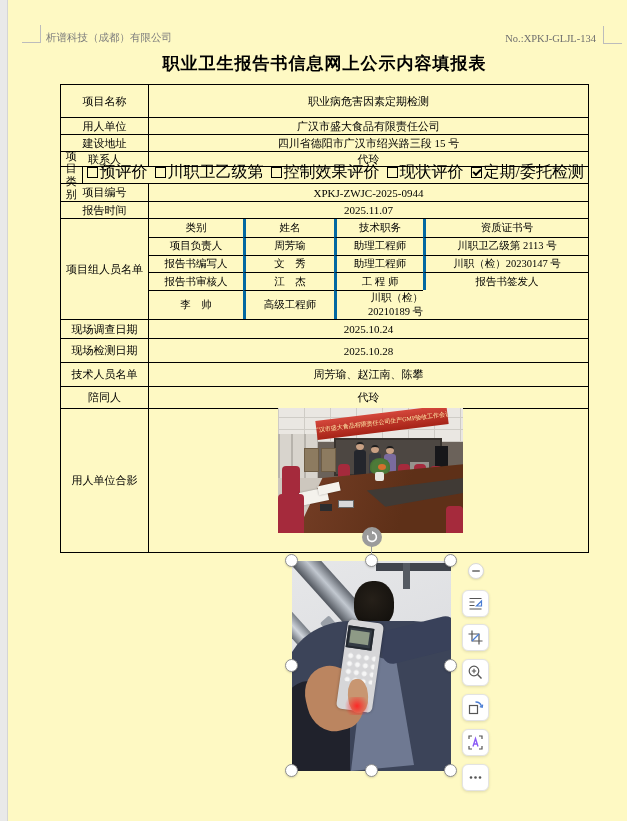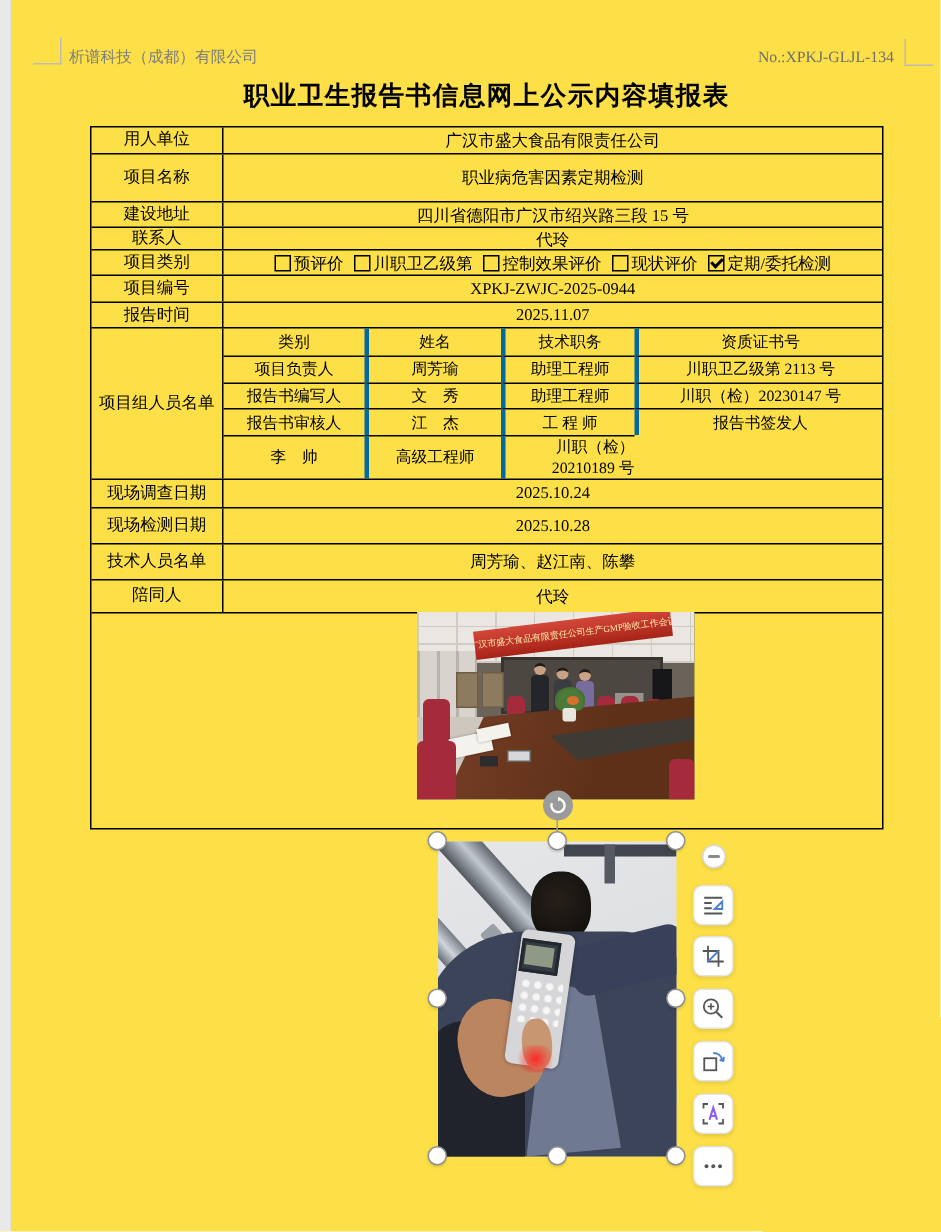--- a/index.html
+++ b/index.html
@@ -1,16 +1,16 @@
 <!DOCTYPE html>
 <html><head>
 <meta charset="utf-8">
 <style>
   html,body{margin:0;padding:0;background:#fff;}
-  .canvas{position:relative;width:627px;height:821px;background:#fde047;overflow:hidden;
+  .canvas{position:relative;width:627px;height:821px;background:#fef9c3;overflow:hidden;
           font-family:"Liberation Serif","DejaVu Serif",serif;color:#000;}
   .gutter{position:absolute;left:0;top:0;width:7px;height:821px;background:#e9e9e9;border-right:1px solid #d5d5d5;}
 
   
   .crop{position:absolute;}
   #crop-tl{left:22px;top:25px;width:18px;height:17px;border-right:1px solid #bcbcbc;border-bottom:1px solid #bcbcbc;}
   #crop-tr{left:603px;top:26px;width:18px;height:17px;border-left:1px solid #bcbcbc;border-bottom:1px solid #bcbcbc;}
   .company{position:absolute;left:46px;top:31px;font-size:10.5px;color:#7d7d7d;}
   .docno{position:absolute;right:31px;top:33px;font-size:10.5px;color:#6e6e6e;}
   .title{position:absolute;left:60px;width:529px;top:52px;text-align:center;font-size:17px;font-weight:bold;letter-spacing:1px;}
@@ -23,21 +23,21 @@
   .tv{flex:1;display:flex;align-items:center;justify-content:center;text-align:center;box-sizing:border-box;padding:0 4px;}
   .rh17{height:17px}.rh32{height:32px}.rh15{height:15px}.rh18{height:18px}.rh19{height:19px}
   .rh24{height:24px}.rh22{height:22px}.rh101{height:101px}.rh144{height:144px}.rh235{height:235px}
 
   .sub{flex:1;display:grid;grid-template-columns:94px 91px 89px 1fr;grid-template-rows:repeat(5,1fr);box-sizing:border-box;}
   .cell{display:flex;align-items:center;justify-content:center;text-align:right;box-sizing:border-box;font-size:10.5px;}
   .sub .cell{border-left:3px solid #0369a1;border-top:1px solid #000;}
   .sub .cell:nth-child(-n+4){border-top:none;}
   .sub .cell:nth-child(4n+1){border-left:none;}
 
-  .opts{display:flex;gap:7px;align-items:flex-end;justify-content:center;font-size:11px;white-space:nowrap;}
+  .opts{display:flex;gap:7px;align-items:flex-end;justify-content:center;font-size:16px;white-space:nowrap;}
   .opt{display:flex;align-items:center;}
   .box{width:9px;height:9px;border:1px solid #000;display:inline-block;margin-right:2px;position:relative;flex:0 0 auto;}
   .box.checked::after{content:"";position:absolute;left:1px;top:1px;width:6px;height:3px;
     border-left:2px solid #000;border-bottom:2px solid #000;transform:rotate(-45deg);}
 
   
   #photo1{position:absolute;left:278px;top:408px;width:185px;height:125px;overflow:hidden;background:#6b625a;}
   #photo1 *{position:absolute;}
   .p1-ceiling{left:0;top:0;width:185px;height:34px;background:
      repeating-linear-gradient(90deg,#cfccc6 0 1px,transparent 1px 26px),
@@ -118,28 +118,28 @@
   <div class="gutter"></div>
   <div class="crop" id="crop-tl"></div>
   <div class="crop" id="crop-tr"></div>
 
   <div class="company">析谱科技（成都）有限公司</div>
   <div class="docno">No.:XPKJ-GLJL-134</div>
   <div class="title">职业卫生报告书信息网上公示内容填报表</div>
 
   <div class="doc-table">
 
+    <div class="trow rh32">
+      <div class="tl">项目名称</div>
+      <div class="tv">职业病危害因素定期检测</div>
+    </div>
+
     <div class="trow rh17">
       <div class="tl">用人单位</div>
       <div class="tv">广汉市盛大食品有限责任公司</div>
-    </div>
-
-    <div class="trow rh32">
-      <div class="tl">项目名称</div>
-      <div class="tv">职业病危害因素定期检测</div>
     </div>
 
     <div class="trow rh17">
       <div class="tl">建设地址</div>
       <div class="tv">四川省德阳市广汉市绍兴路三段 15 号</div>
     </div>
 
     <div class="trow rh15">
       <div class="tl">联系人</div>
       <div class="tv">代玲</div>
@@ -224,20 +224,21 @@
       <div class="tl">技术人员名单</div>
       <div class="tv">周芳瑜、赵江南、陈攀</div>
     </div>
 
     <div class="trow rh22">
       <div class="tl">陪同人</div>
       <div class="tv">代玲</div>
     </div>
 
     <div class="trow rh144">
+      <div class="tl">用人单位合影</div>
       <div class="tv"></div>
     </div>
 
   </div>
 
   <div id="photo1">
     <div class="p1-ceiling"></div>
     <div class="p1-light"></div>
     <div class="p1-windows"></div>
     <div class="p1-board"></div>

